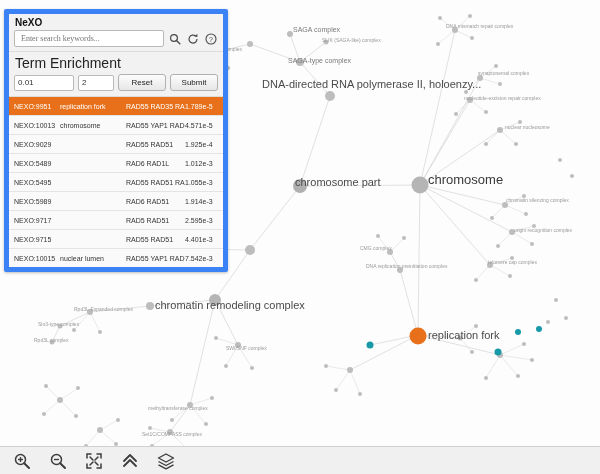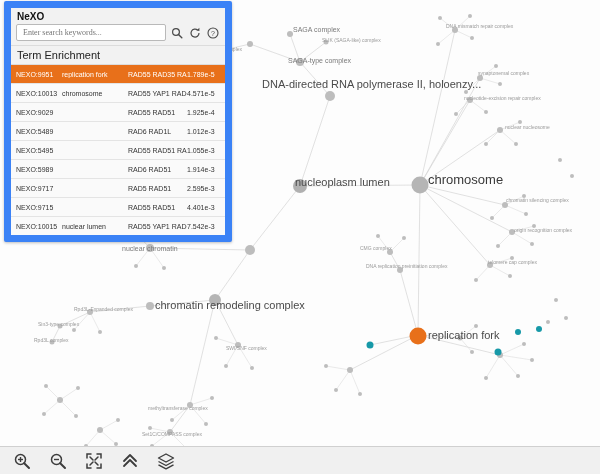--- a/index.html
+++ b/index.html
@@ -50,24 +50,24 @@
   }
   .net-label.tiny {
     color: #9a9a9a;
     font-size: 5px;
   }
 
   
   #panel {
     position: absolute;
     left: 4px;
-    top: 1px;
+    top: 9px;
     width: 214px;
     background: #f2f2f2;
-    border: 7px solid #3b82f6;
+    border: 5px solid #3b82f6;
     border-radius: 2px;
     box-shadow: 0 1px 3px rgba(0,0,0,0.25);
     font-size: 9px;
     color: #222;
   }
   #panel-title {
     font-size: 10px;
     font-weight: bold;
     padding: 3px 6px 2px 6px;
     color: #111;
@@ -136,21 +136,21 @@
     left: 2px;
     top: 2px;
     width: 4px;
     height: 4px;
     background: #3b3b3b;
     border-radius: 50%;
   }
 
   .section-head {
     padding: 3px 6px 3px 6px;
-    font-size: 11px;
+    font-size: 14px;
     color: #222;
     border-top: 1px solid #dcdcdc;
   }
   .term-area {
     margin: 0 5px 5px 5px;
     height: 34px;
     background: #fff;
     border: 1px solid #b9b9b9;
     border-radius: 2px;
     font-size: 8px;
@@ -426,21 +426,21 @@
         <circle cx="418" cy="336" r="8.5" fill="#e8701a"></circle>
       </g>
     </svg>
 
     <div class="net-label sm" style="left:293px; top:26px;">SAGA complex</div>
     <div class="net-label tiny" style="left:197px; top:46px;">transferase complex</div>
     <div class="net-label tiny" style="left:322px; top:37px;">SLIK (SAGA-like) complex</div>
     <div class="net-label sm" style="left:288px; top:57px;">SAGA-type complex</div>
     <div class="net-label med" style="left:262px; top:78px;">DNA-directed RNA polymerase II, holoenzy...</div>
     <div class="net-label med" style="left:155px; top:299px;">chromatin remodeling complex</div>
-    <div class="net-label med" style="left:295px; top:176px;">nucleoplasm lumen</div>
+    <div class="net-label med" style="left:295px; top:176px;">chromosome part</div>
     <div class="net-label big" style="left:428px; top:172px;">chromosome</div>
     <div class="net-label med" style="left:428px; top:329px;">replication fork</div>
     <div class="net-label sm" style="left:122px; top:245px;">nuclear chromatin</div>
     <div class="net-label tiny" style="left:74px;  top:306px;">Rpd3L-Expanded complex</div>
     <div class="net-label tiny" style="left:38px;  top:321px;">Sin3-type complex</div>
     <div class="net-label tiny" style="left:34px;  top:337px;">Rpd3L complex</div>
     <div class="net-label tiny" style="left:226px; top:345px;">SWI/SNF complex</div>
     <div class="net-label tiny" style="left:148px; top:405px;">methyltransferase complex</div>
     <div class="net-label tiny" style="left:142px; top:431px;">Set1C/COMPASS complex</div>
     <div class="net-label tiny" style="left:62px;  top:201px;">H4/H2A histone acetyltransferase complex</div>
@@ -481,20 +481,26 @@
             <circle cx="6" cy="6" r="5" fill="none" stroke="#4a4a4a" stroke-width="1.1"></circle>
             <text x="6" y="8.8" font-size="7" text-anchor="middle" fill="#4a4a4a" font-family="Liberation Sans">?</text>
           </svg>
       </div>
     </div>
 
 
     <div class="section-head">Term Enrichment</div>
 
 
+    <div class="ctrl-row">
+      <div class="txt a">0.01</div>
+      <div class="txt b">2</div>
+      <div class="btn">Reset</div>
+      <div class="btn">Submit</div>
+    </div>
 
     <div class="tbl">
       <div class="trow sel">
         <span class="c-id">NEXO:9951</span>
         <span class="c-name">replication fork</span>
         <span class="c-genes">RAD55 RAD35 RAD51 RAD1</span>
         <span class="c-p">1.789e-5</span>
       </div>
       <div class="trow">
         <span class="c-id">NEXO:10013</span>

